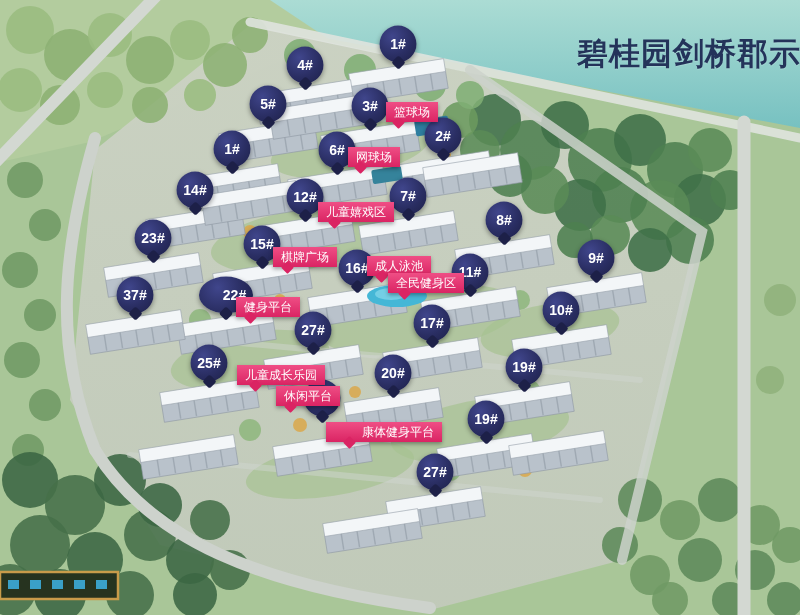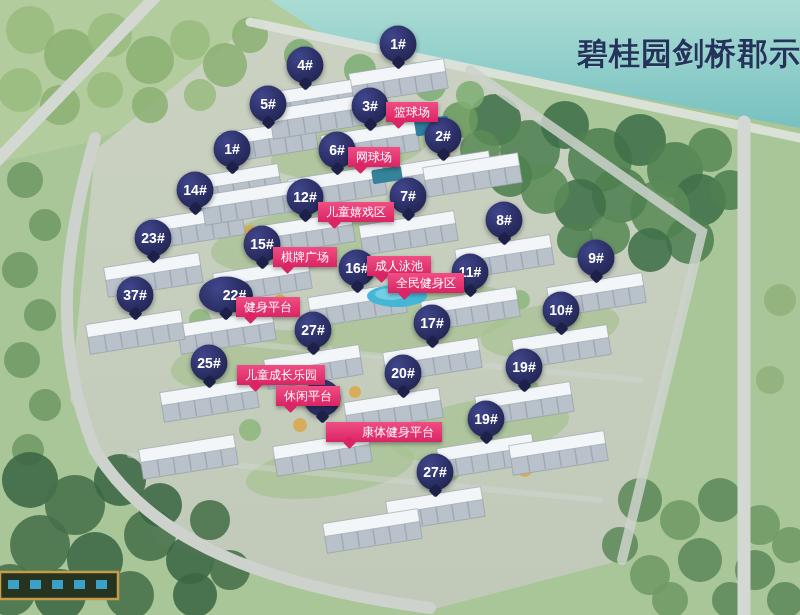--- a/index.html
+++ b/index.html
@@ -505,21 +505,21 @@
       <div class="marker" style="left: 561px; top: 310px;">10#</div>
       <div class="marker" style="left: 470px; top: 272px;">11#</div>
       <div class="marker" style="left: 305px; top: 197px;">12#</div>
       <div class="marker" style="left: 232px; top: 149px;">1#</div>
       <div class="marker" style="left: 195px; top: 190px;">14#</div>
       <div class="marker" style="left: 262px; top: 244px;">15#</div>
       <div class="marker" style="left: 357px; top: 268px;">16#</div>
       <div class="marker" style="left: 432px; top: 323px;">17#</div>
       <div class="marker" style="left: 524px; top: 367px;">19#</div>
       <div class="marker" style="left: 486px; top: 419px;">19#</div>
-      <div class="marker" style="left: 403px; top: 373px;">20#</div>
+      <div class="marker" style="left: 393px; top: 373px;">20#</div>
       <div class="marker" style="left: 313px; top: 330px;">27#</div>
       <div class="marker" style="left: 226px; top: 295px; padding-left: 17px;">22#</div>
       <div class="marker" style="left: 153px; top: 238px; text-align: center;">23#</div>
       <div class="marker" style="left: 135px; top: 295px;">37#</div>
       <div class="marker" style="left: 209px; top: 363px;">25#</div>
       <div class="marker" style="left: 322px; top: 398px; text-align: center;">26#</div>
       <div class="marker" style="left: 435px; top: 472px;">27#</div>
     </div>
   <div class="layer" id="amenities">
       <div class="amenity" style="left: 412px; top: 112px;">篮球场</div>

